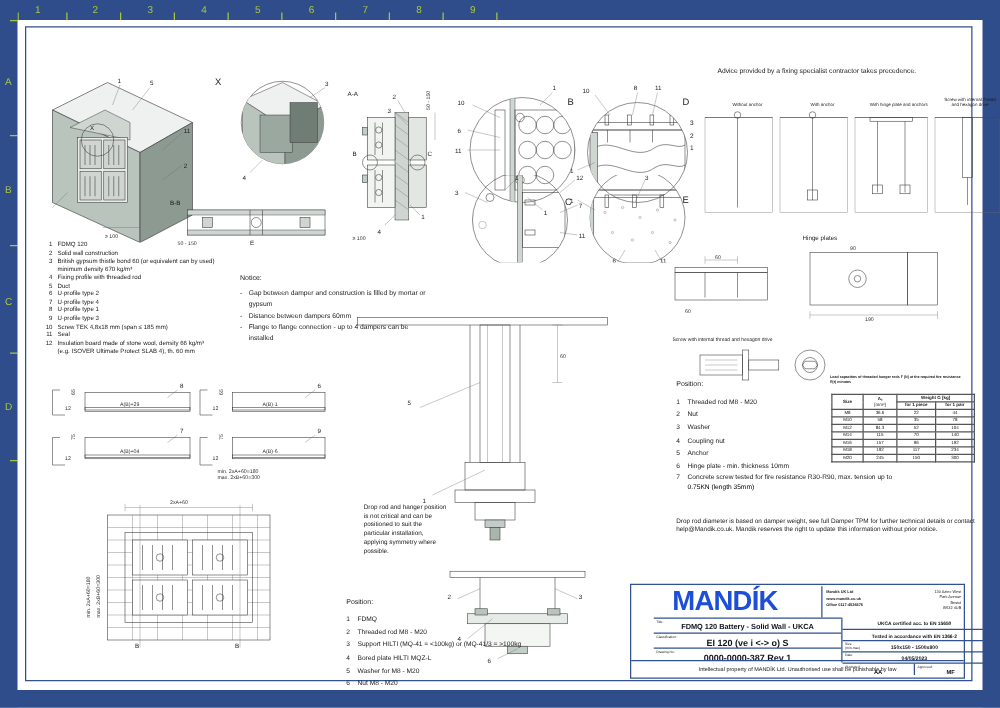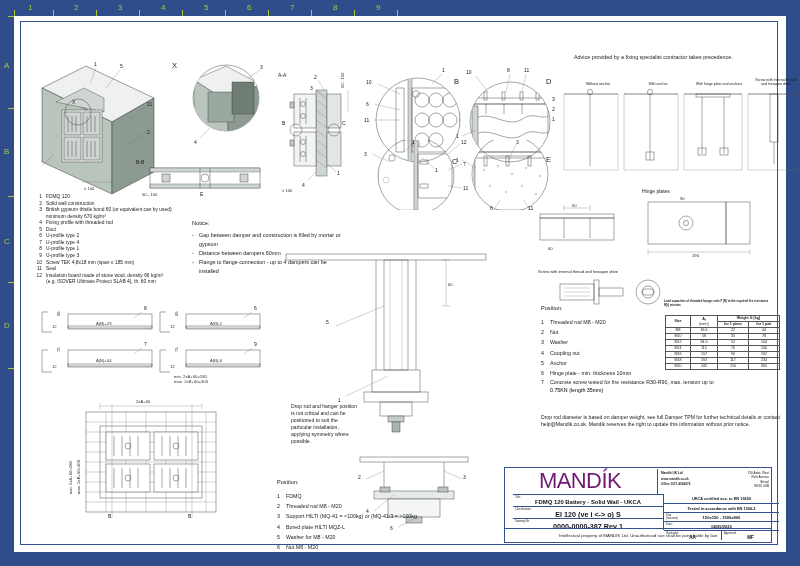--- a/index.html
+++ b/index.html
@@ -97,31 +97,31 @@
   
   .tb{
     position:absolute;left:490px;top:451px;width:268px;height:76px;
     border:1.4px solid #31528f;box-sizing:border-box;background:#fff;
   }
   .tb-logo{
     position:absolute;left:0;top:0;width:150px;height:26px;
     display:flex;align-items:center;justify-content:center;
   }
   .tb-logo-txt{
-    font-size:22px;font-weight:normal;color:#701a75;letter-spacing:-.6px;
+    font-size:22px;font-weight:bold;color:#1d4ed8;letter-spacing:-.6px;
     font-family:"Liberation Sans",sans-serif;line-height:22px;
   }
   .tb-addr{
     position:absolute;left:152px;top:1px;width:114px;height:25px;
     display:flex;font-size:3.1px;line-height:4.4px;color:#1b1b1b;
     border-left:.6px solid #31528f;box-sizing:border-box;padding:2px 2px 0 3px;
   }
   .tb-addr-l{flex:1;font-weight:bold;}
   .tb-addr-r{text-align:right;}
-  .tb-grid{position:absolute;left:8px;top:26px;width:100%;height:50px;box-sizing:border-box;}
+  .tb-grid{position:absolute;left:18px;top:26px;width:100%;height:50px;box-sizing:border-box;}
   .tb-left{position:absolute;left:0;top:0;width:150px;height:36px;}
   .tb-right{position:absolute;left:150px;top:0;width:116px;height:36px;border-left:.6px solid #31528f;box-sizing:border-box;}
   .tb-cell{border-top:.6px solid #31528f;box-sizing:border-box;position:relative;}
   .tb-cap{position:absolute;left:2px;top:.5px;font-size:2.7px;color:#1b1b1b;}
   .tb-val{width:100%;text-align:center;font-size:7.2px;font-weight:bold;color:#10141c;padding-top:3.6px;}
   .tb-val-s{width:100%;text-align:center;font-size:4.1px;font-weight:bold;color:#10141c;padding-top:1.6px;}
   .tb-foot{
     position:absolute;left:0;bottom:0;width:100%;height:14px;
     border-top:.6px solid #31528f;box-sizing:border-box;
     display:flex;align-items:center;justify-content:center;

